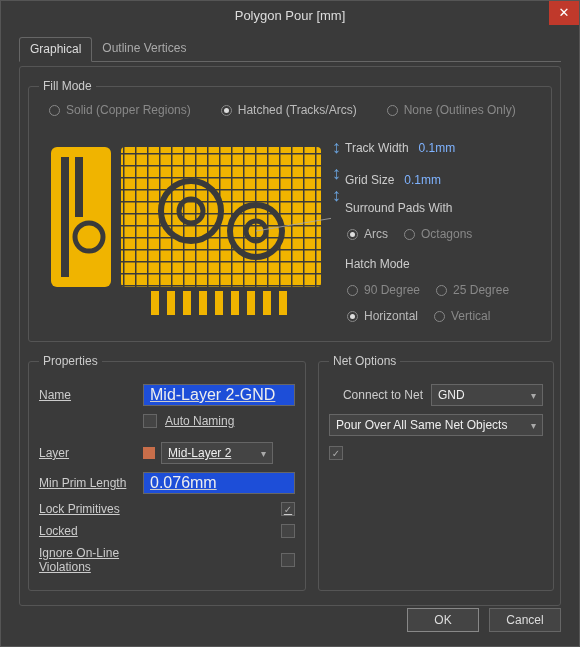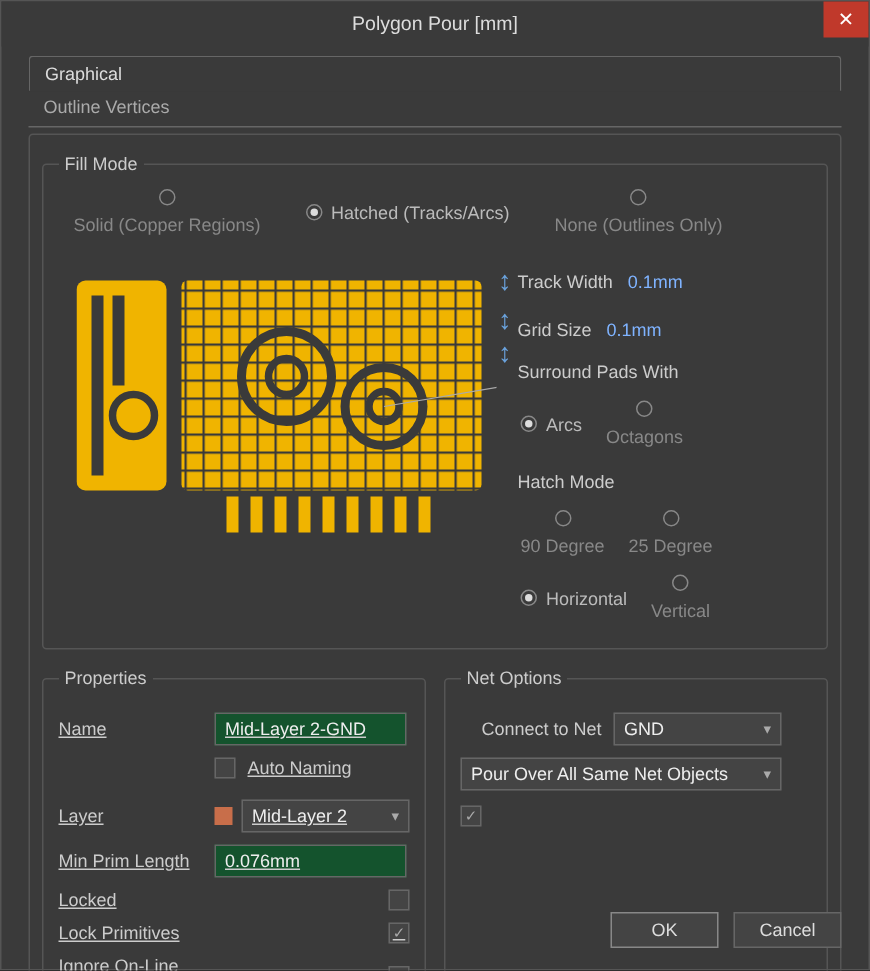--- a/index.html
+++ b/index.html
@@ -25,21 +25,20 @@
     background: #c0392b;
     color: #fff;
     display: flex; align-items: center; justify-content: center;
     cursor: pointer;
   }
   .content { padding: 6px 18px 0 18px; }
   .tabs {
     display: flex;
     border-bottom: 1px solid #666;
     margin-bottom: 4px;
-    flex-direction: column;
   }
   .tab {
     padding: 4px 10px;
     color: #aaa;
     cursor: pointer;
     border-bottom: 2px solid transparent;
   }
   .tab.active {
     color: #ddd;
     border: 1px solid #666;
@@ -59,21 +58,21 @@
     color: #ccc;
     padding: 0 4px;
     font-size: 12px;
   }
   .fill-modes {
     display: flex;
     gap: 30px;
     padding: 2px 0 4px 10px;
   }
   .radio-opt { display: flex; align-items: center; gap: 6px; color: #bbb; cursor: pointer; }
-  .radio-opt.dim { color: #888; flex-direction: column; }
+  .radio-opt.dim { color: #888; }
   .radio {
     width: 11px; height: 11px; border-radius: 50%;
     border: 1px solid #888;
     display: inline-flex; align-items: center; justify-content: center;
   }
   .radio.sel::after {
     content: ""; width: 5px; height: 5px; border-radius: 50%; background: #ddd;
   }
   .preview-area {
     display: flex;
@@ -103,24 +102,24 @@
   .cols { display: flex; gap: 12px; }
   .cols fieldset { flex: 1; }
   .prop-row {
     display: flex; align-items: center;
     margin: 8px 0;
     gap: 8px;
     text-decoration: underline;
   }
   .prop-row label:first-child { width: 96px; color: #ccc; }
   .txt-in {
-    background: #14532d; border: 1px solid #666;
+    background: #1d4ed8; border: 1px solid #666;
     color: #eee; padding: 3px 6px;
-    height: 22px; width: 128px;
-    font-size: 12px;
+    height: 22px; width: 152px;
+    font-size: 16px;
   }
   .sel-in {
     background: #444; border: 1px solid #666;
     color: #eee; padding: 2px 6px;
     height: 22px; width: 130px;
     font-size: 12px;
     position: relative;
     display: flex; align-items: center;
     cursor: pointer;
   }
@@ -305,26 +304,26 @@
             <div class="sel-in" style="width:112px">
               <span>Mid-Layer 2</span>
             </div>
           </div>
         </div>
         <div class="prop-row">
           <label>Min Prim Length</label>
           <input class="txt-in" value="0.076mm" style="">
         </div>
         <div class="prop-row" style="justify-content:space-between">
+          <label>Lock Primitives</label>
+          <span class="chk checked"></span>
+        </div>
+        <div class="prop-row" style="justify-content:space-between">
           <label>Locked</label>
           <span class="chk"></span>
-        </div>
-        <div class="prop-row" style="justify-content:space-between">
-          <label>Lock Primitives</label>
-          <span class="chk checked"></span>
         </div>
         <div class="prop-row" style="justify-content:space-between">
           <label>Ignore On-Line Violations</label>
           <span class="chk"></span>
         </div>
       </fieldset>
 
       <fieldset>
         <legend>Net Options</legend>
 

